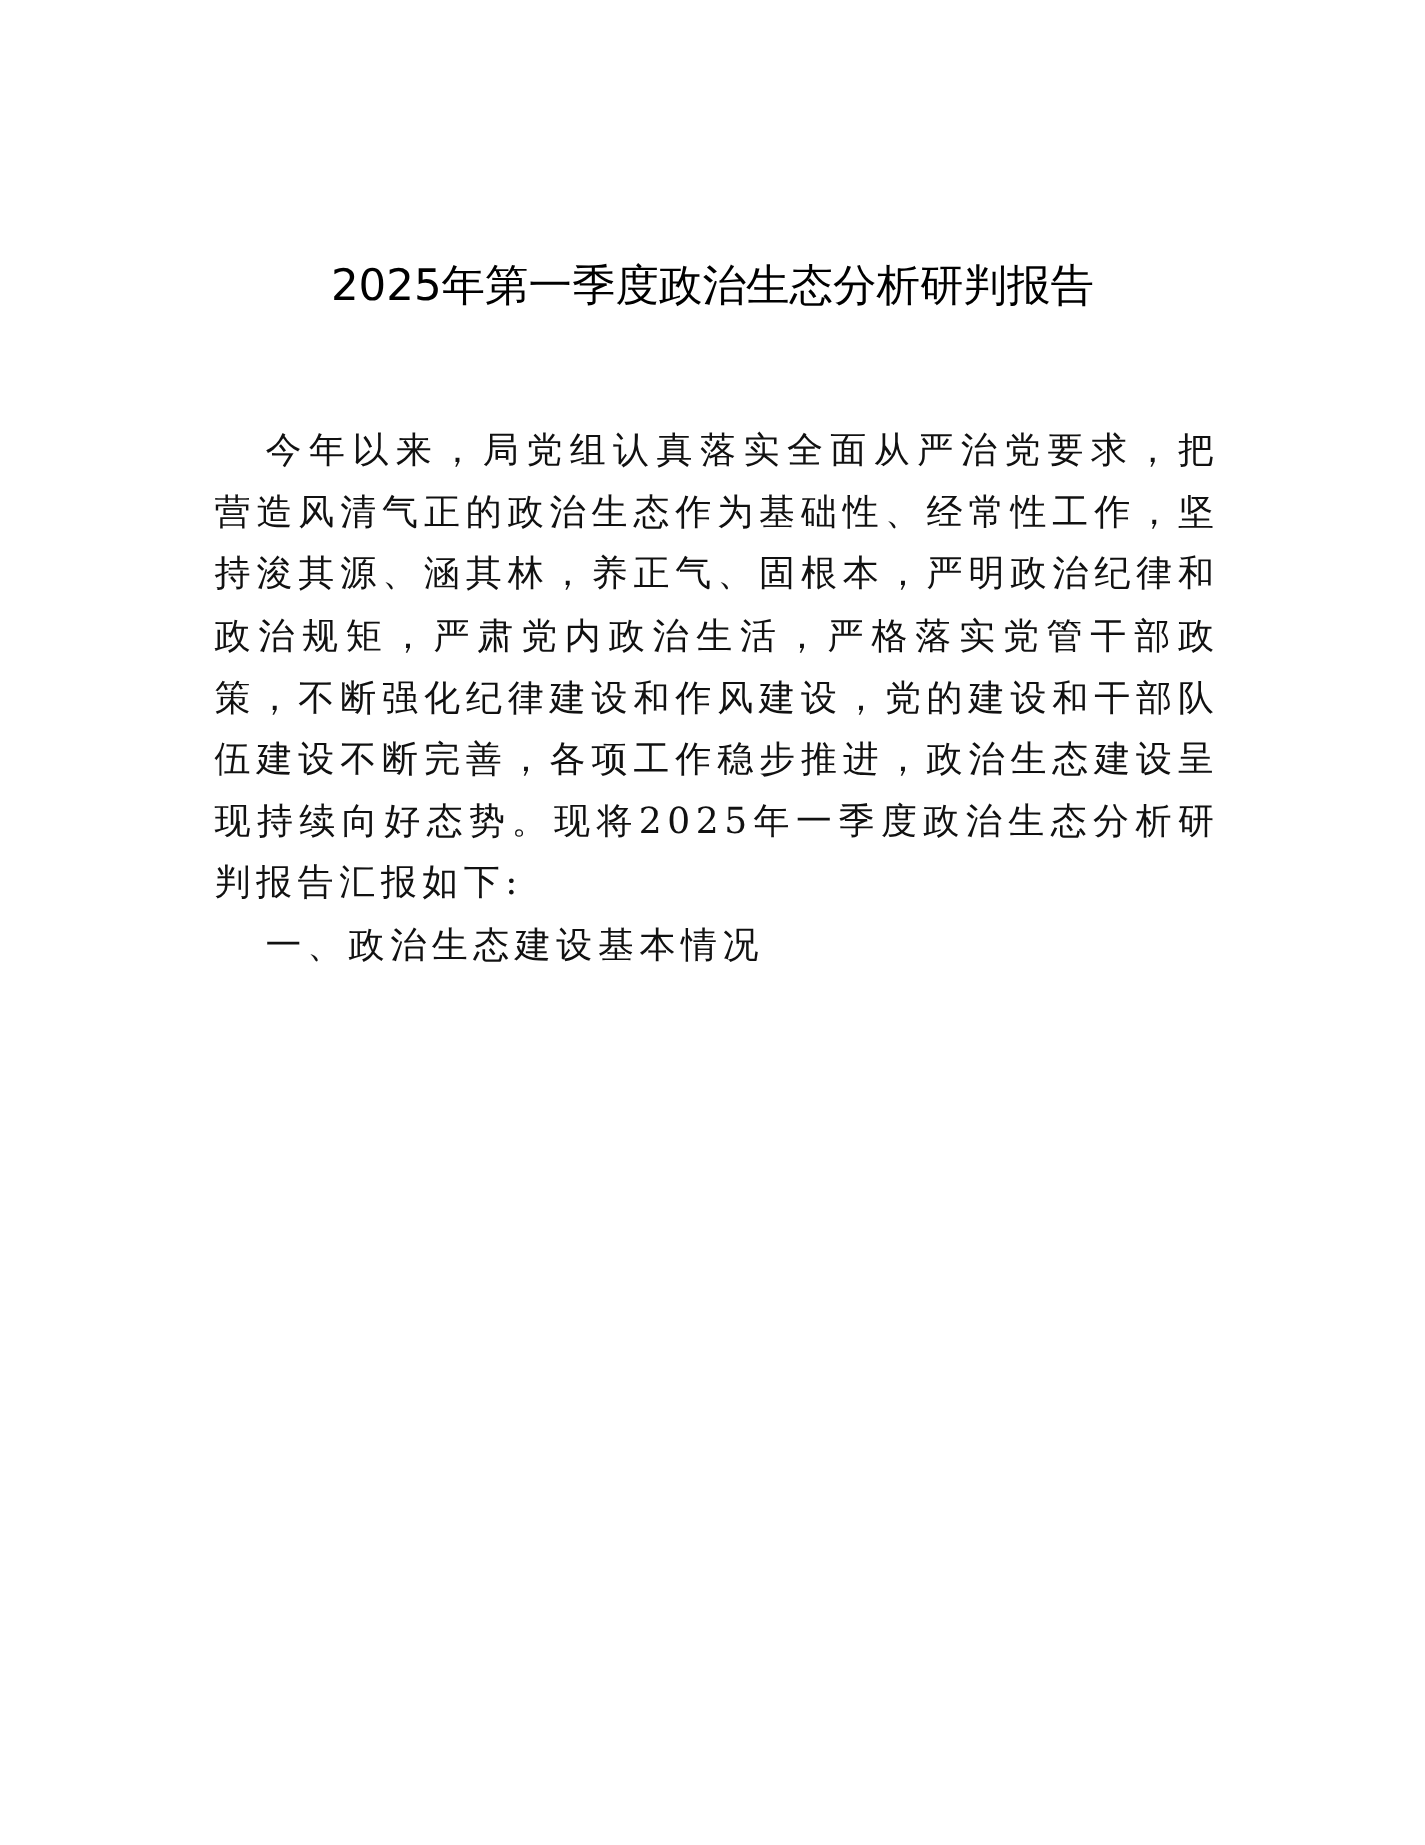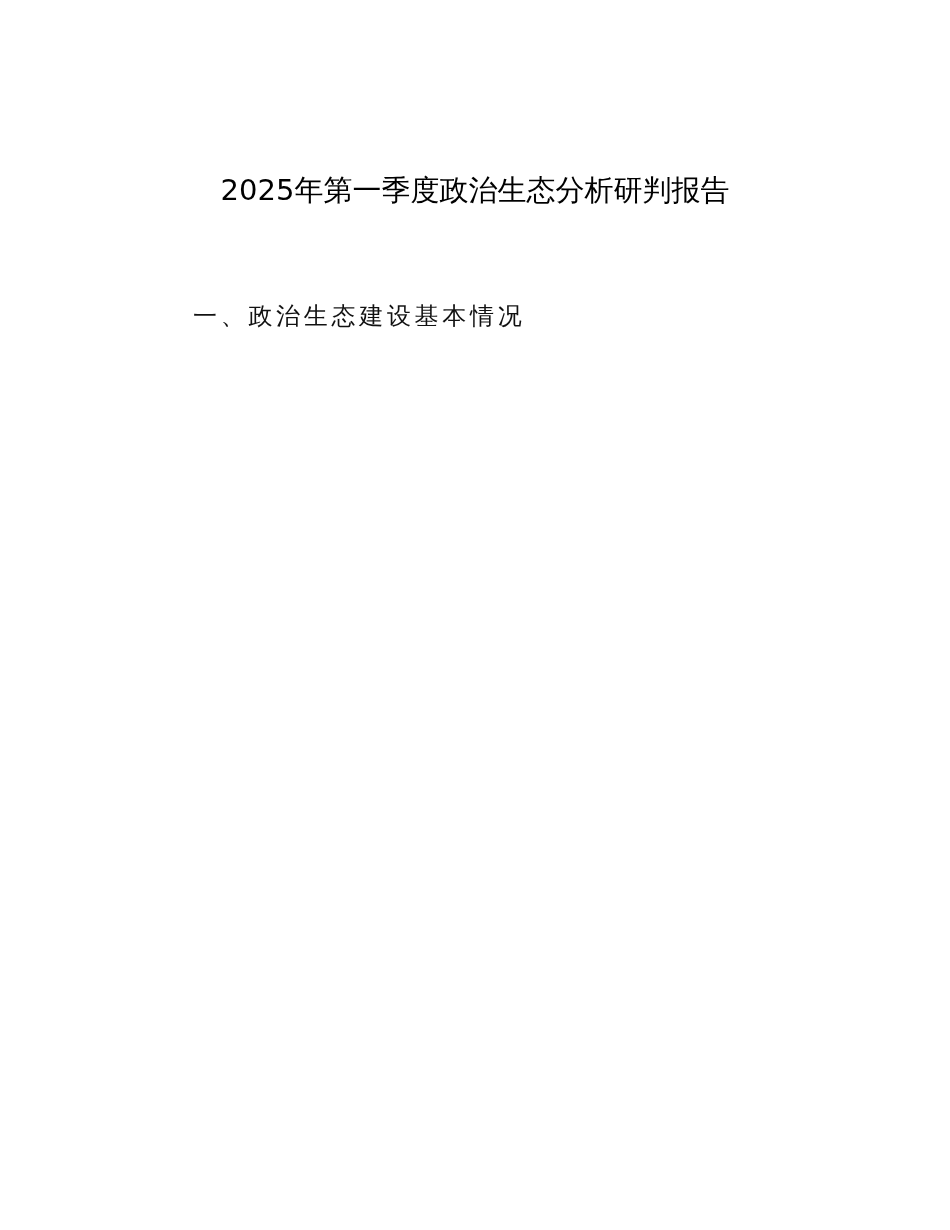--- a/index.html
+++ b/index.html
@@ -46,26 +46,27 @@
       color: #111;
       text-align: justify;
       text-justify: inter-character;
     }
     .para {
       margin: 0;
       text-indent: 34px;
       word-break: break-all;
     }
     .heading {
-      margin: 16px;
+      margin: 0;
       text-indent: 34px;
     }
   </style>
 </head>
 <body>
 
 <div class="page">
   <div class="title">2025年第一季度政治生态分析研判报告</div>
 
   <div class="body-text">
+    <p class="para">今年以来，局党组认真落实全面从严治党要求，把营造风清气正的政治生态作为基础性、经常性工作，坚持浚其源、涵其林，养正气、固根本，严明政治纪律和政治规矩，严肃党内政治生活，严格落实党管干部政策，不断强化纪律建设和作风建设，党的建设和干部队伍建设不断完善，各项工作稳步推进，政治生态建设呈现持续向好态势。现将2025年一季度政治生态分析研判报告汇报如下:</p>
     <p class="heading">一、政治生态建设基本情况</p>
   </div>
 </div>
 
 </body></html>

